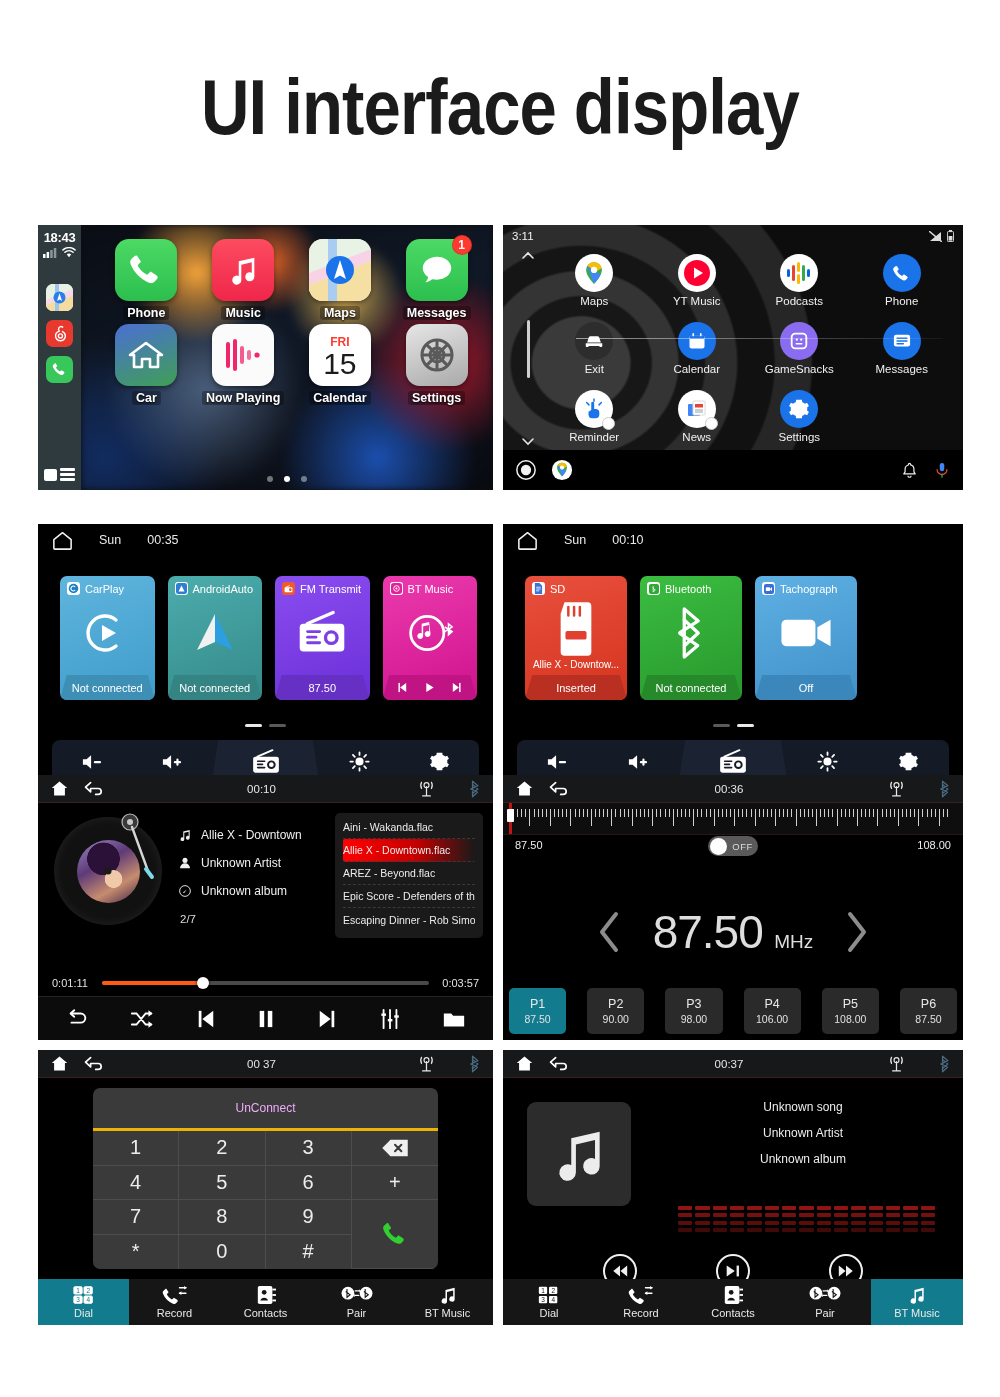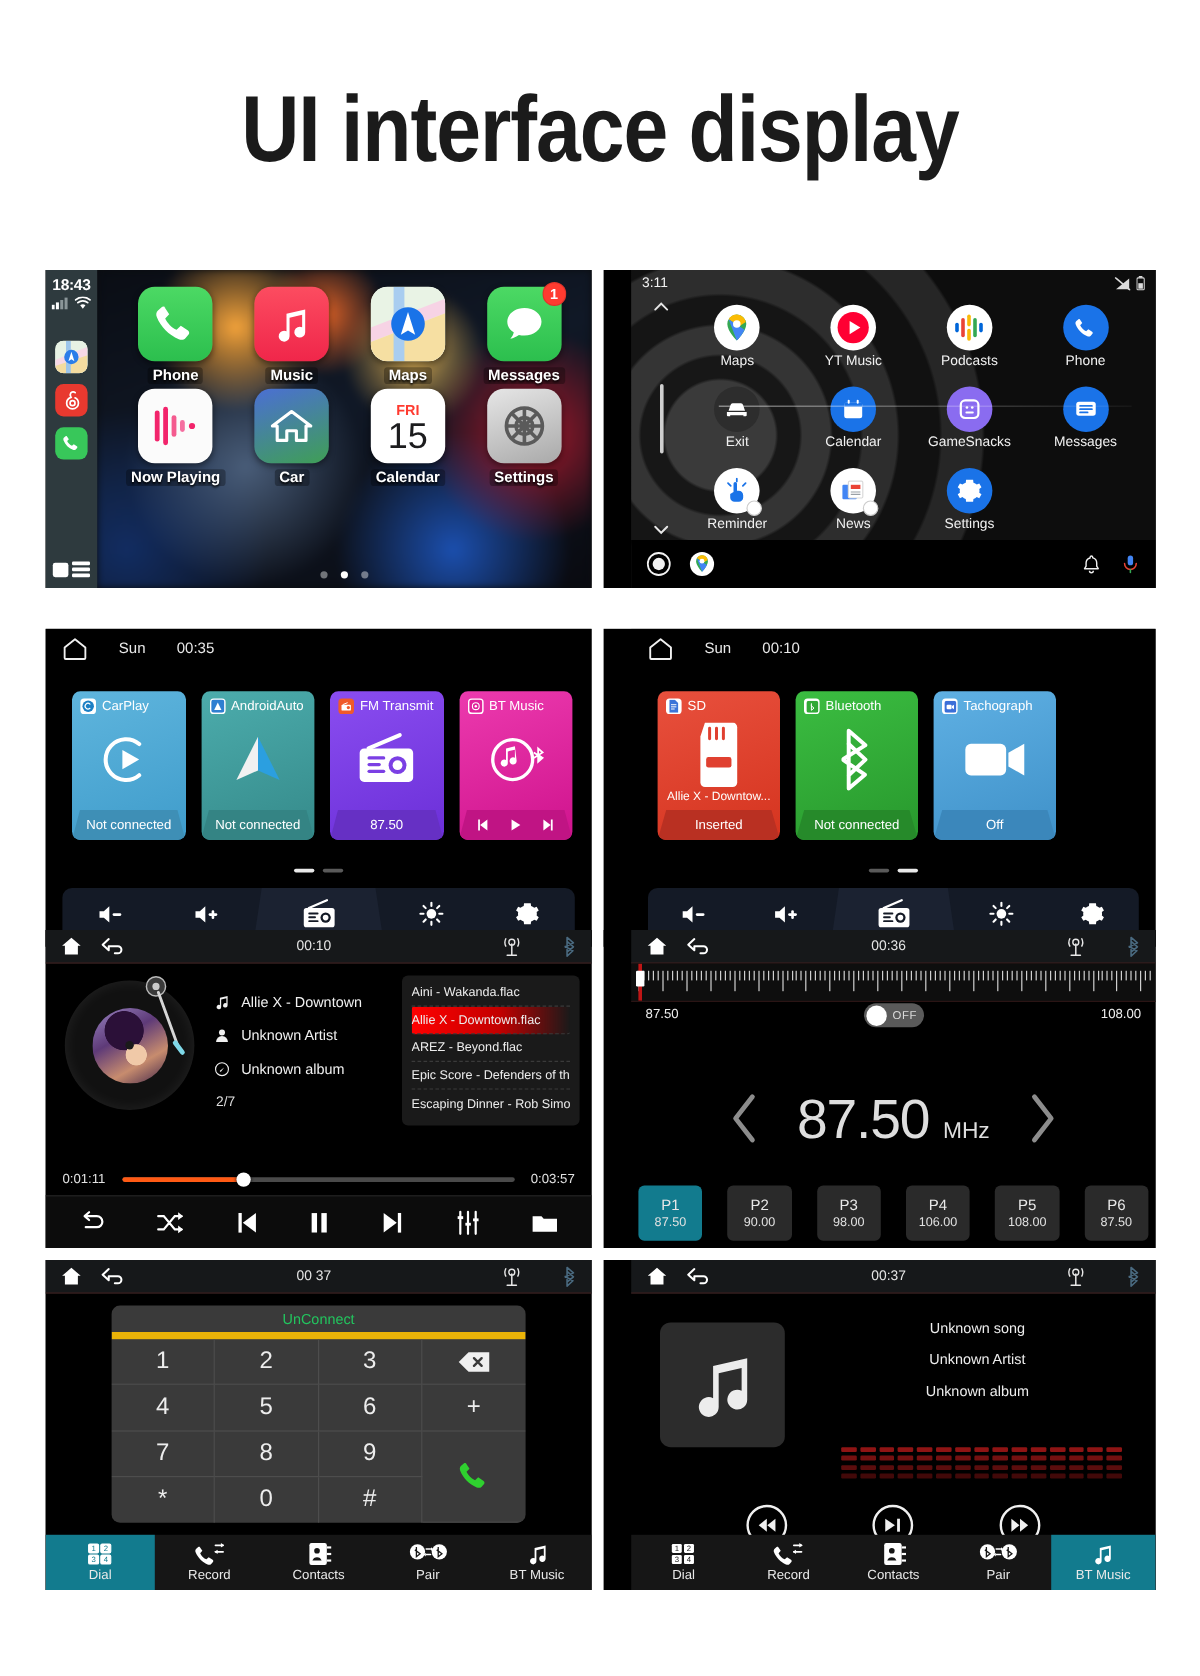--- a/index.html
+++ b/index.html
@@ -9,21 +9,21 @@
   .page-title{
     position:absolute; left:0; top:62px; width:1000px; text-align:center;
     font-family:"Liberation Sans", sans-serif;
     font-size:78px; font-weight:bold; color:#1b1b1b;
     letter-spacing:-1px; transform:scaleX(0.86); transform-origin:center;
   }
 
   .grid{ position:absolute; left:38px; top:225px; width:925px; }
   .panel{ position:absolute; overflow:hidden; background:#000; }
   .col-l{ left:0; width:455px; }
-  .col-r{ left:465px; width:460px;padding-left:23px; }
+  .col-r{ left:465px; width:460px; }
   .row1{ top:0;    height:265px; }
   .row2{ top:275px; height:265px;margin-top:24px; }
   .row3{ top:550px; height:265px; }
   .row4{ top:825px; height:275px; }
 
   
   .cp{ background:#0b0d10; position:relative; width:100%; height:100%; }
   .cp-wall{
     position:absolute; inset:0; left:43px;
     background:
@@ -200,22 +200,22 @@
   .rd-pre{ flex:1; border-radius:5px; background:#2a2a2a;
     display:flex; flex-direction:column; align-items:center; justify-content:center; gap:2px;}
   .rd-pre.on{ background:#127b8e; }
   .rd-pre .pn{ color:#e8e8e8; font-size:12.5px;}
   .rd-pre .pf{ color:#e0e0e0; font-size:10.5px;}
 
   
   .dl-wrap{ position:absolute; left:55px; right:55px; top:10px; bottom:56px;
     background:#3a3a3a; border-radius:7px; overflow:hidden;
     display:flex; flex-direction:column; }
-  .dl-status{ height:28px; display:flex; align-items:center; justify-content:center;
-    color:#22c55e; font-size:12px; border-bottom:6px solid #eab308;}
+  .dl-status{ height:43px; display:flex; align-items:center; justify-content:center;
+    color:#f0abfc; font-size:12px; border-bottom:3px solid #eab308;}
   .dl-keys{ flex:1; display:grid; grid-template-columns:repeat(4,1fr); grid-template-rows:repeat(4,1fr);}
   .dl-key{ display:flex; align-items:center; justify-content:center;
     color:#ededed; font-size:20px; border-right:1px solid #4d4d4d; border-bottom:1px solid #4d4d4d;}
   .dl-key.nb{ border-right:none;}
   .dl-key.bb{ border-bottom:none;}
   .dl-call{ grid-row:span 2; display:flex; align-items:center; justify-content:center;}
 
   .tabbar{ position:absolute; left:0; right:0; bottom:0; height:46px; background:#161616;
     display:flex; }
   .tab{ flex:1; display:flex; flex-direction:column; align-items:center; justify-content:center; gap:2px;}
@@ -333,39 +333,39 @@
           <div class="cp-ico" style="background:linear-gradient(#4cd964,#2cbf4e);">
             <svg width="38" height="38" viewBox="0 0 24 24">
                 <path d="M12 3.6c-5 0-9 3.2-9 7.2 0 2.3 1.3 4.3 3.4 5.6-.2 1.3-.9 2.5-1.8 3.3 1.6-.2 3.2-.9 4.5-1.9 1 .2 1.9.3 2.9.3 5 0 9-3.2 9-7.3s-4-7.2-9-7.2Z" fill="#fff"></path>
               </svg>
             <div class="cp-badge">1</div>
           </div>
           <div class="cp-lab">Messages</div>
         </div>
 
         <div class="cp-app">
+          <div class="cp-ico" style="background:linear-gradient(160deg,#4b6fd4,#3f9f55);">
+            <svg width="38" height="34" viewBox="0 0 38 34">
+              <path d="M19 5 35 17 31 17 31 29 23 29 23 21 15 21 15 29 7 29 7 17 3 17Z" fill="none" stroke="#fff" stroke-width="2.6" stroke-linejoin="round"></path>
+            </svg>
+          </div>
+          <div class="cp-lab">Car</div>
+        </div>
+
+        <div class="cp-app">
           <div class="cp-ico" style="background:#fbfbfb;">
             <svg width="42" height="34" viewBox="0 0 42 34">
               <rect x="4" y="4" width="4" height="26" rx="2" fill="#f2246b"></rect>
               <rect x="11" y="1" width="4" height="32" rx="2" fill="#f2246b"></rect>
               <rect x="18" y="8" width="4" height="18" rx="2" fill="#f45b8f"></rect>
               <rect x="25" y="12" width="4" height="10" rx="2" fill="#f56ea0"></rect>
               <circle cx="35" cy="17" r="2.6" fill="#f2246b"></circle>
             </svg>
           </div>
           <div class="cp-lab">Now Playing</div>
-        </div>
-
-        <div class="cp-app">
-          <div class="cp-ico" style="background:linear-gradient(160deg,#4b6fd4,#3f9f55);">
-            <svg width="38" height="34" viewBox="0 0 38 34">
-              <path d="M19 5 35 17 31 17 31 29 23 29 23 21 15 21 15 29 7 29 7 17 3 17Z" fill="none" stroke="#fff" stroke-width="2.6" stroke-linejoin="round"></path>
-            </svg>
-          </div>
-          <div class="cp-lab">Car</div>
         </div>
 
         <div class="cp-app">
           <div class="cp-ico" style="background:#fff;flex-direction:column;gap:0;">
             <div style="color:#ff3b30;font-size:12px;font-weight:bold;line-height:1;margin-top:5px;">FRI</div>
             <div style="color:#1c1c1e;font-size:30px;font-weight:400;line-height:1.05;">15</div>
           </div>
           <div class="cp-lab">Calendar</div>
         </div>
 

